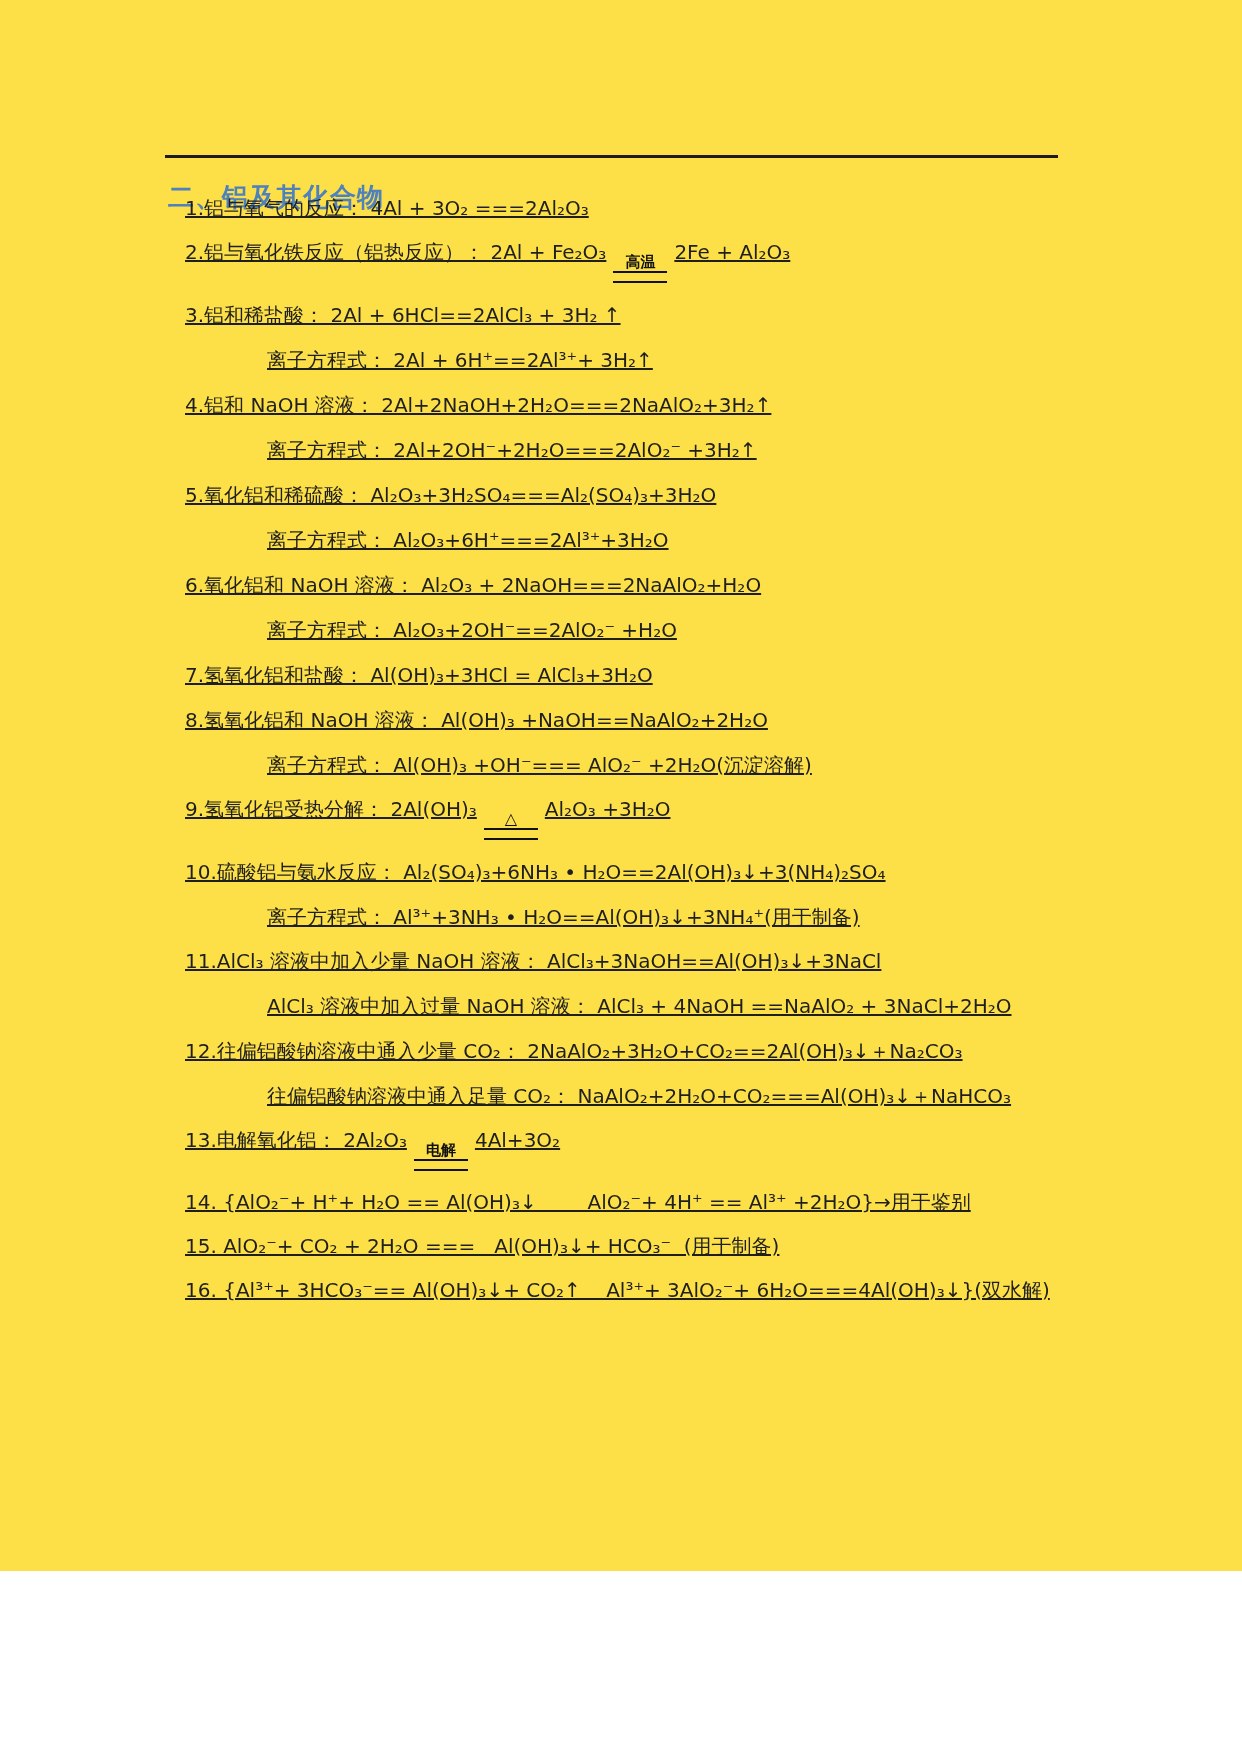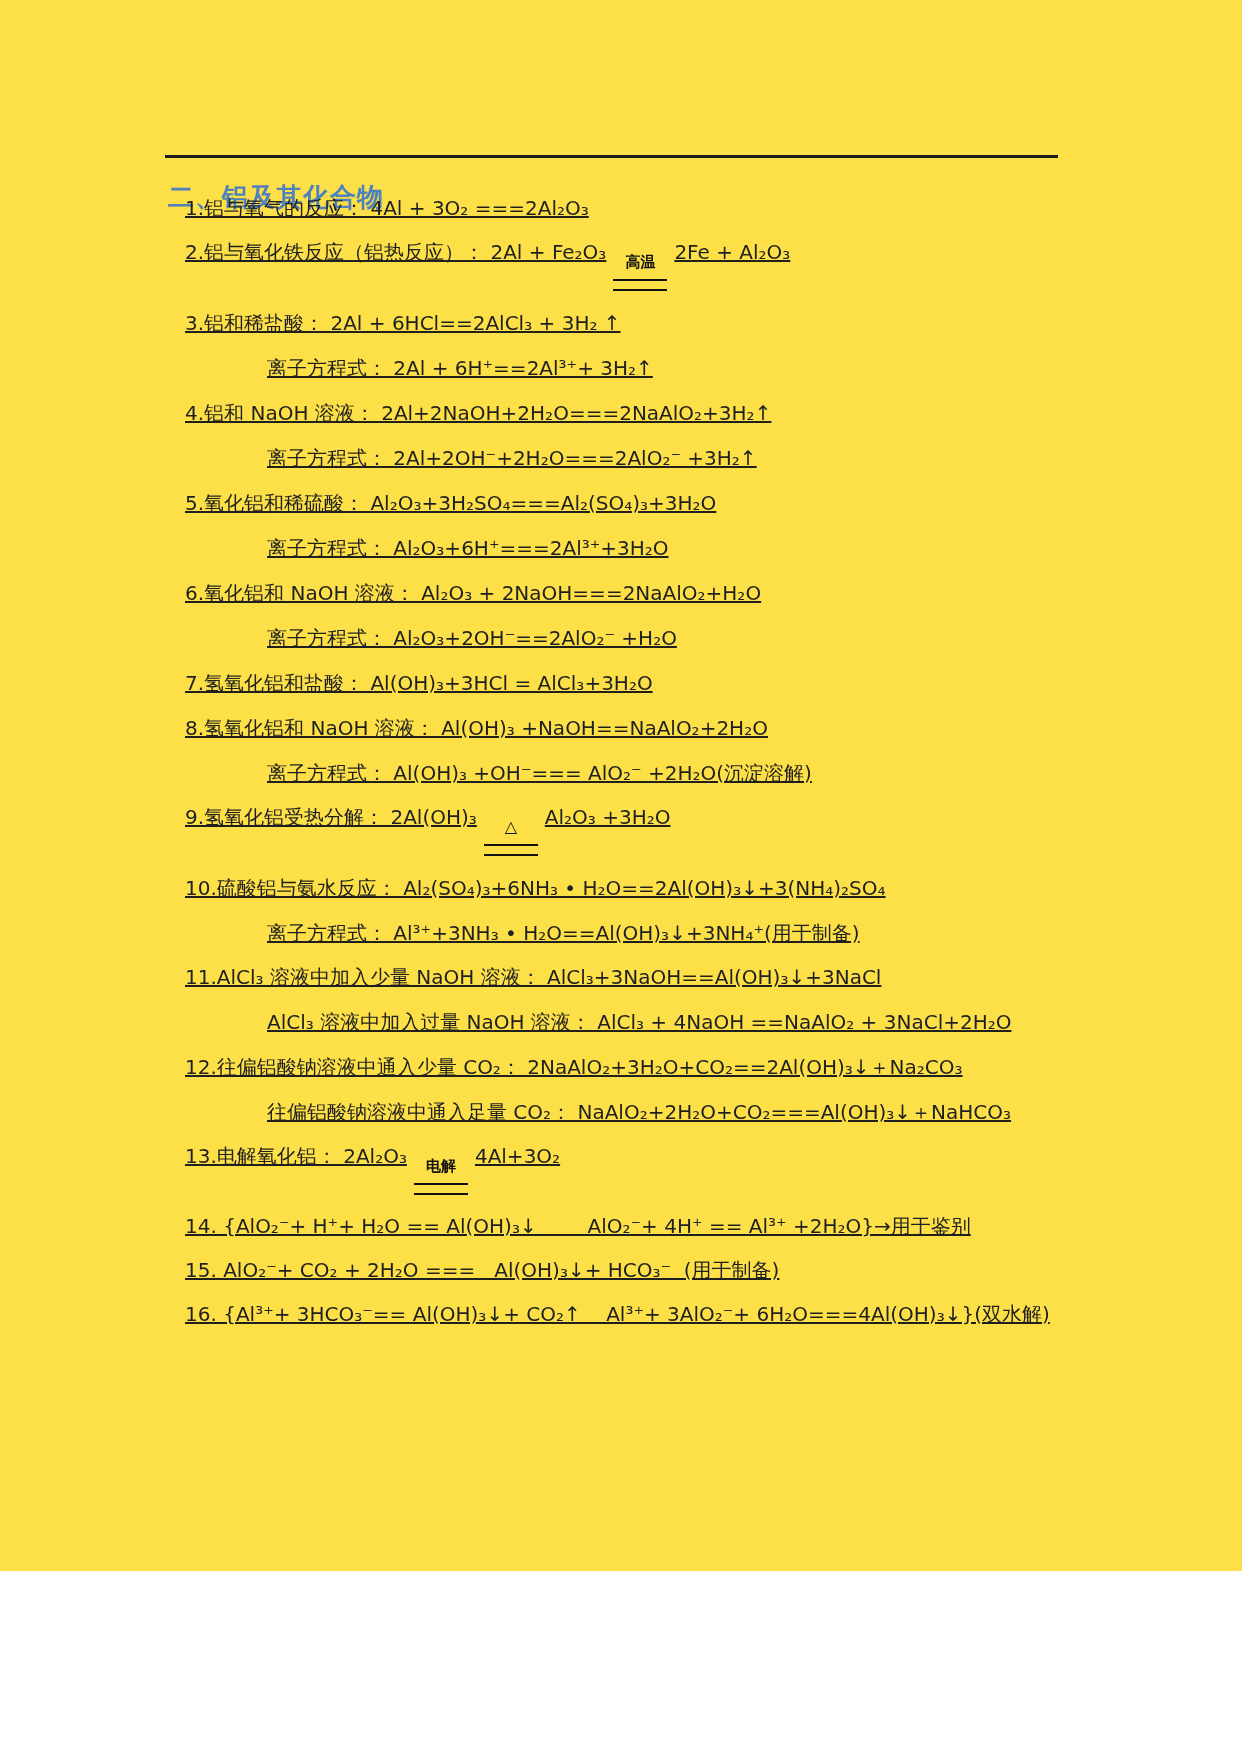--- a/index.html
+++ b/index.html
@@ -44,21 +44,20 @@
     white-space:pre-wrap;
   }
   .line.ind{ padding-left:223px;margin-left:44px; }
   .line.lg{ margin-top:18px; }
   .eq-over{
     display:inline-flex;
     flex-direction:column;
     align-items:center;
     vertical-align:-8px;
     margin:0 7px;
-    gap:8px;
   }
   .eq-top{
     font-size:15px;
     font-weight:bold;
     line-height:17px;
     color:#111;
   }
   .eq-top.light{ font-weight:normal; font-size:16px; line-height:18px; }
   .eq-bars{
     width:54px;

